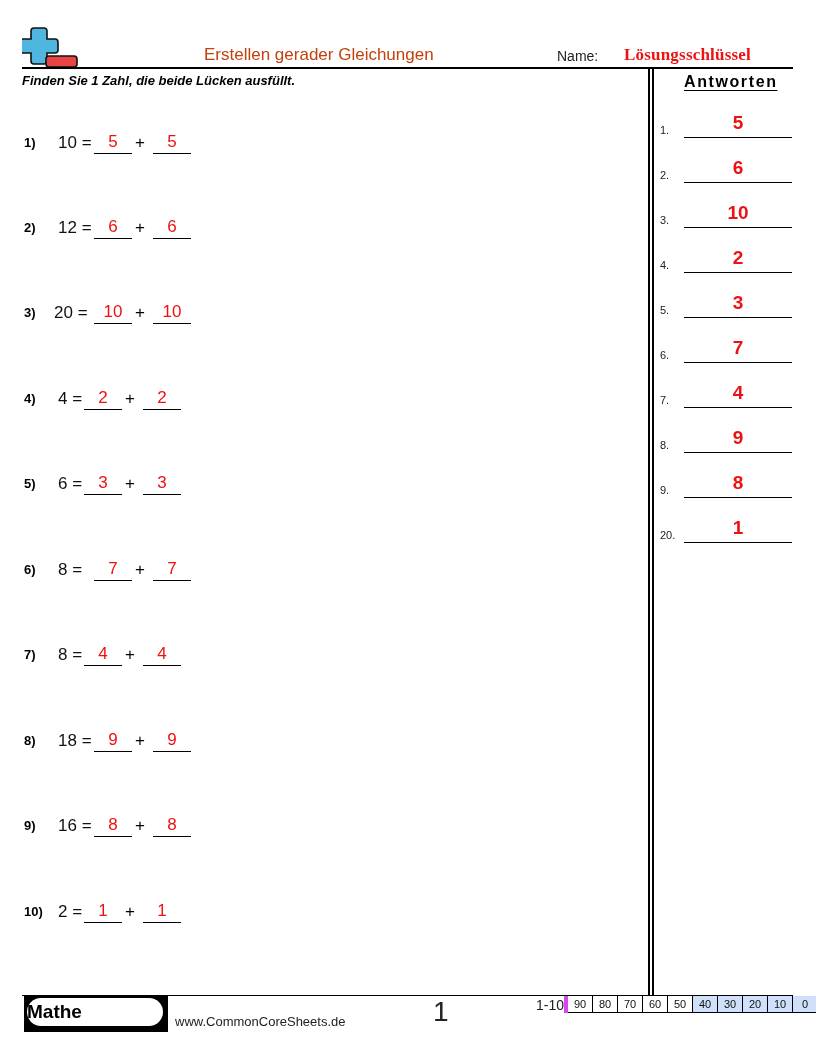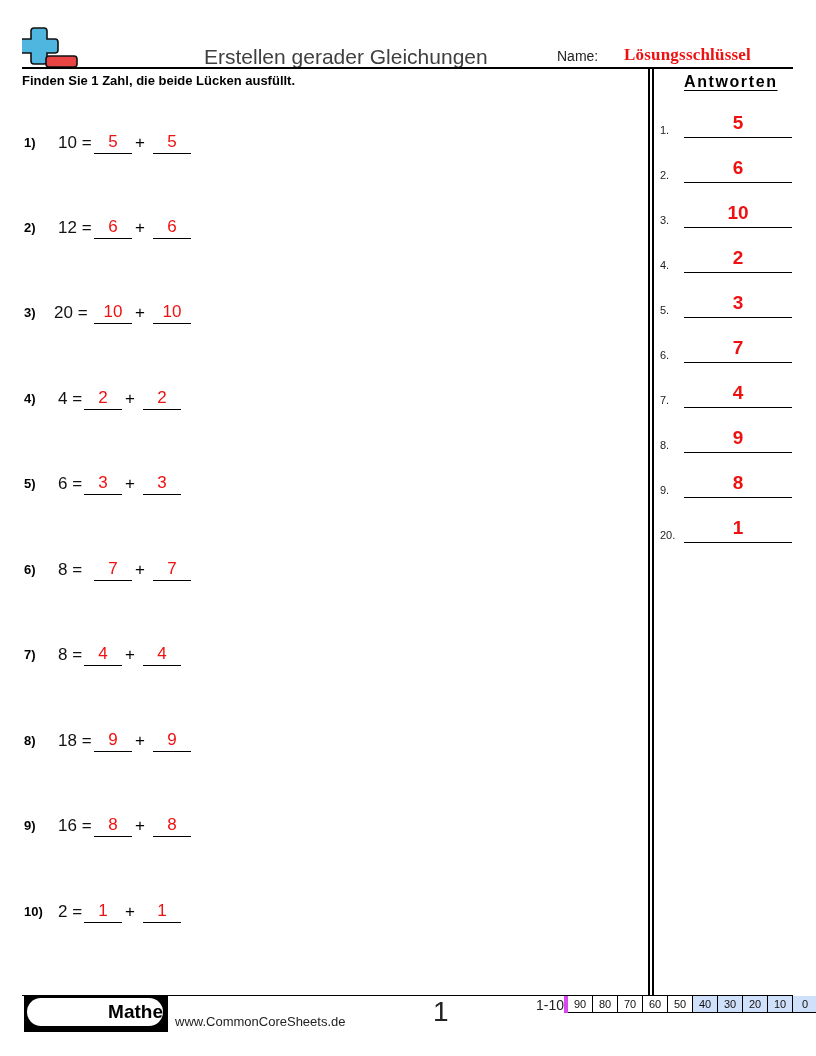--- a/index.html
+++ b/index.html
@@ -2,25 +2,25 @@
 <html><head>
 <meta charset="utf-8">
 <style>
   html, body { margin:0; padding:0; background:#fff; }
   body { width:816px; height:1056px; position:relative; overflow:hidden;
          font-family:"Liberation Sans", "DejaVu Sans", sans-serif; color:#000; }
   .abs { position:absolute; }
 
   
   .logo { left:22px; top:26px; width:56px; height:42px; }
-  .title { left:204px; top:45px; font-size:21px; color:#404040; white-space:nowrap; }
+  .title { left:204px; top:45px; font-size:17px; color:#c2410c; white-space:nowrap; }
   .name-label { left:557px; top:48px; font-size:14px; color:#222; }
   .name-value { left:624px; top:45px; font-size:17px; font-weight:bold; color:#ee1111; letter-spacing:0.2px;font-family:Liberation Serif, serif; }
   .header-rule { left:22px; top:67px; width:771px; height:2px; background:#000; }
-  .instructions { left:22px; top:73px; font-size:13px; font-weight:bold; }
+  .instructions { left:22px; top:73px; font-size:13px; font-weight:bold;font-style:italic; }
 
   
   .vdiv1 { left:648px; top:69px; width:1.5px; height:926px; background:#000; }
   .vdiv2 { left:652px; top:69px; width:1.5px; height:926px; background:#000; }
 
   
   .answers-title { left:684px; top:73px; font-size:16px; font-weight:bold; letter-spacing:1.6px;
                    text-decoration:underline; text-underline-offset:3px; }
   .ans-row { left:660px; width:132px; height:30px; }
   .ans-num { position:absolute; left:0; bottom:2px; font-size:11px; color:#222; }
@@ -33,21 +33,21 @@
   .prob-num { position:absolute; left:0; bottom:8px; font-size:13px; font-weight:bold; }
   .prob-text { position:absolute; bottom:5px; font-size:17px; color:#111; }
   .blank { position:absolute; bottom:4px; width:38px; height:1px; background:#000; }
   .blank-val { position:absolute; bottom:6px; width:38px; text-align:center; font-size:17px; color:#ee1111; }
   .plus { position:absolute; bottom:5px; font-size:17px; }
 
   
   .footer-rule { left:22px; top:995px; width:771px; height:1px; background:#000; }
   .mathe-box { left:24px; top:996px; width:144px; height:36px; background:#000; }
   .mathe-pill { left:27px; top:998px; width:136px; height:28px; background:#fff;
-                border-radius:14px; text-align:right; font-size:19px; font-weight:bold; line-height:28px; }
+                border-radius:14px; text-align:left; font-size:19px; font-weight:bold; line-height:28px; }
   .site { left:175px; top:1014px; font-size:13px; color:#222; }
   .page-num { left:433px; top:996px; font-size:28px; color:#222; }
   .score-label { left:536px; top:997px; font-size:14px; color:#222; }
   .score-table { left:564px; top:996px; height:17px; display:flex; border-left:4px solid #d946ef; }
   .score-cell { width:24px; height:16px; border-right:1px solid #000; border-bottom:1px solid #000;
                 font-size:11px; text-align:center; line-height:16px; color:#111; }
   .score-cell.hl { background:#cfe0fb; }
 </style>
 </head>
 <body>

